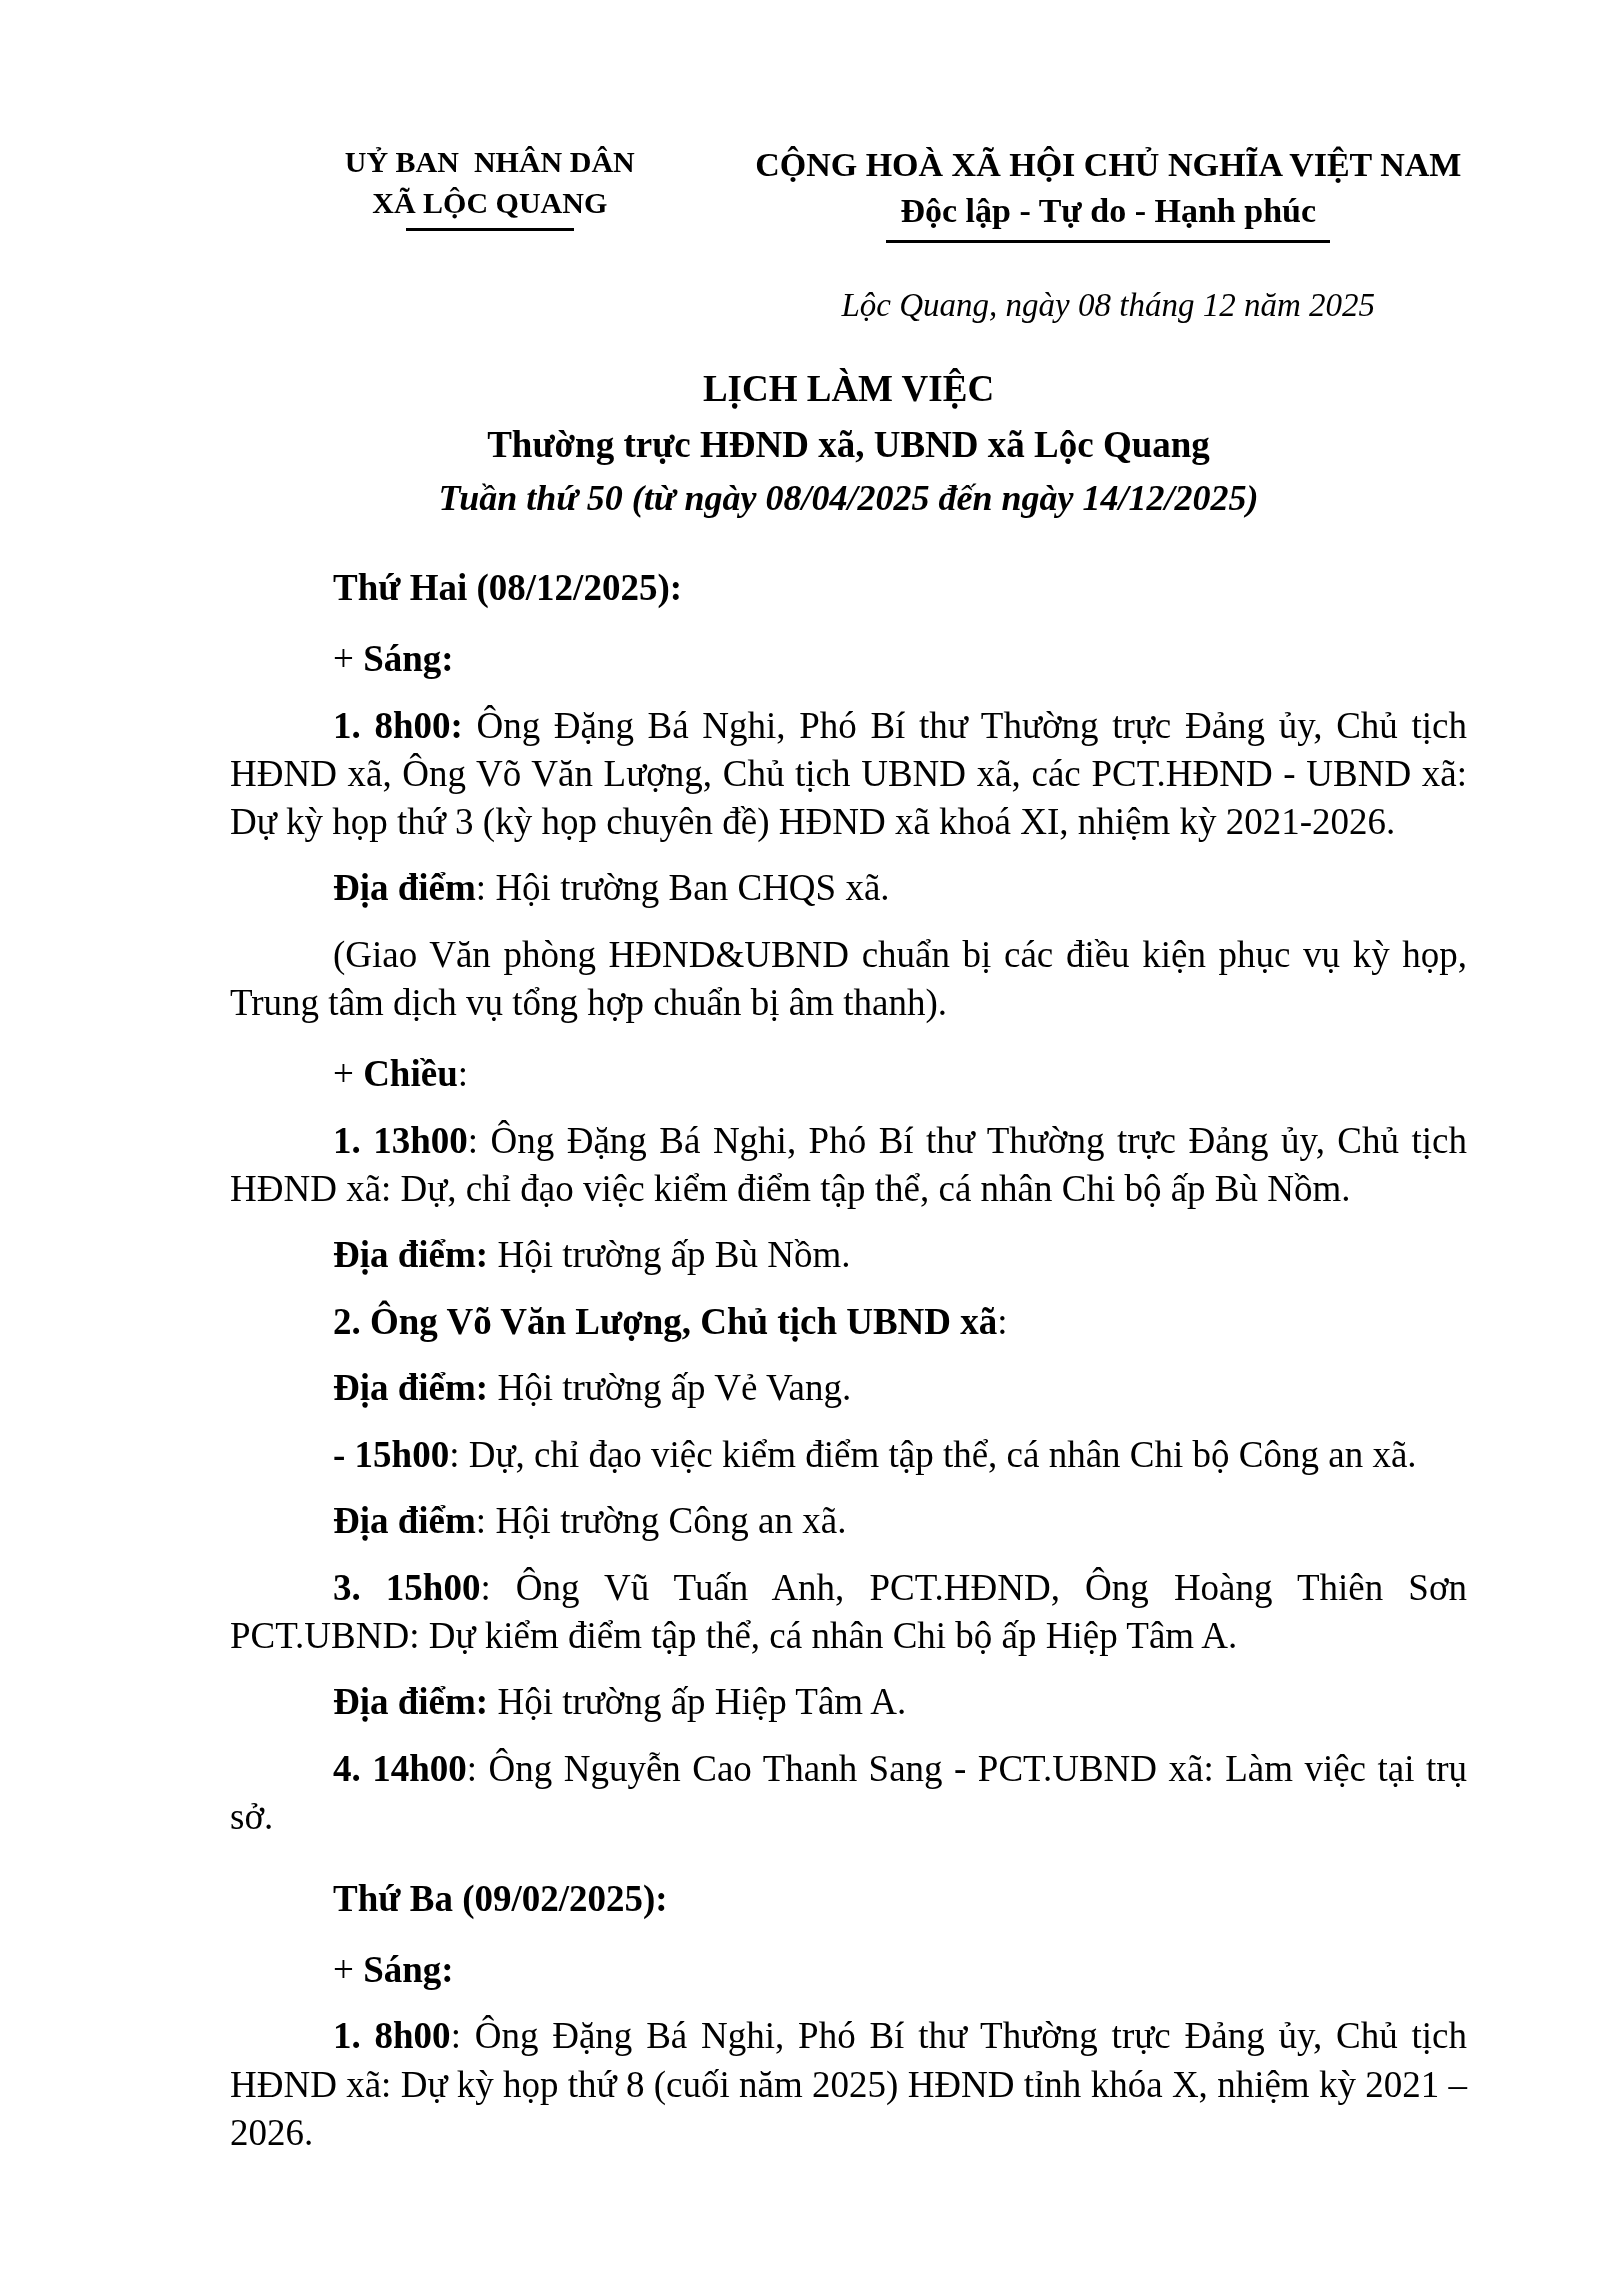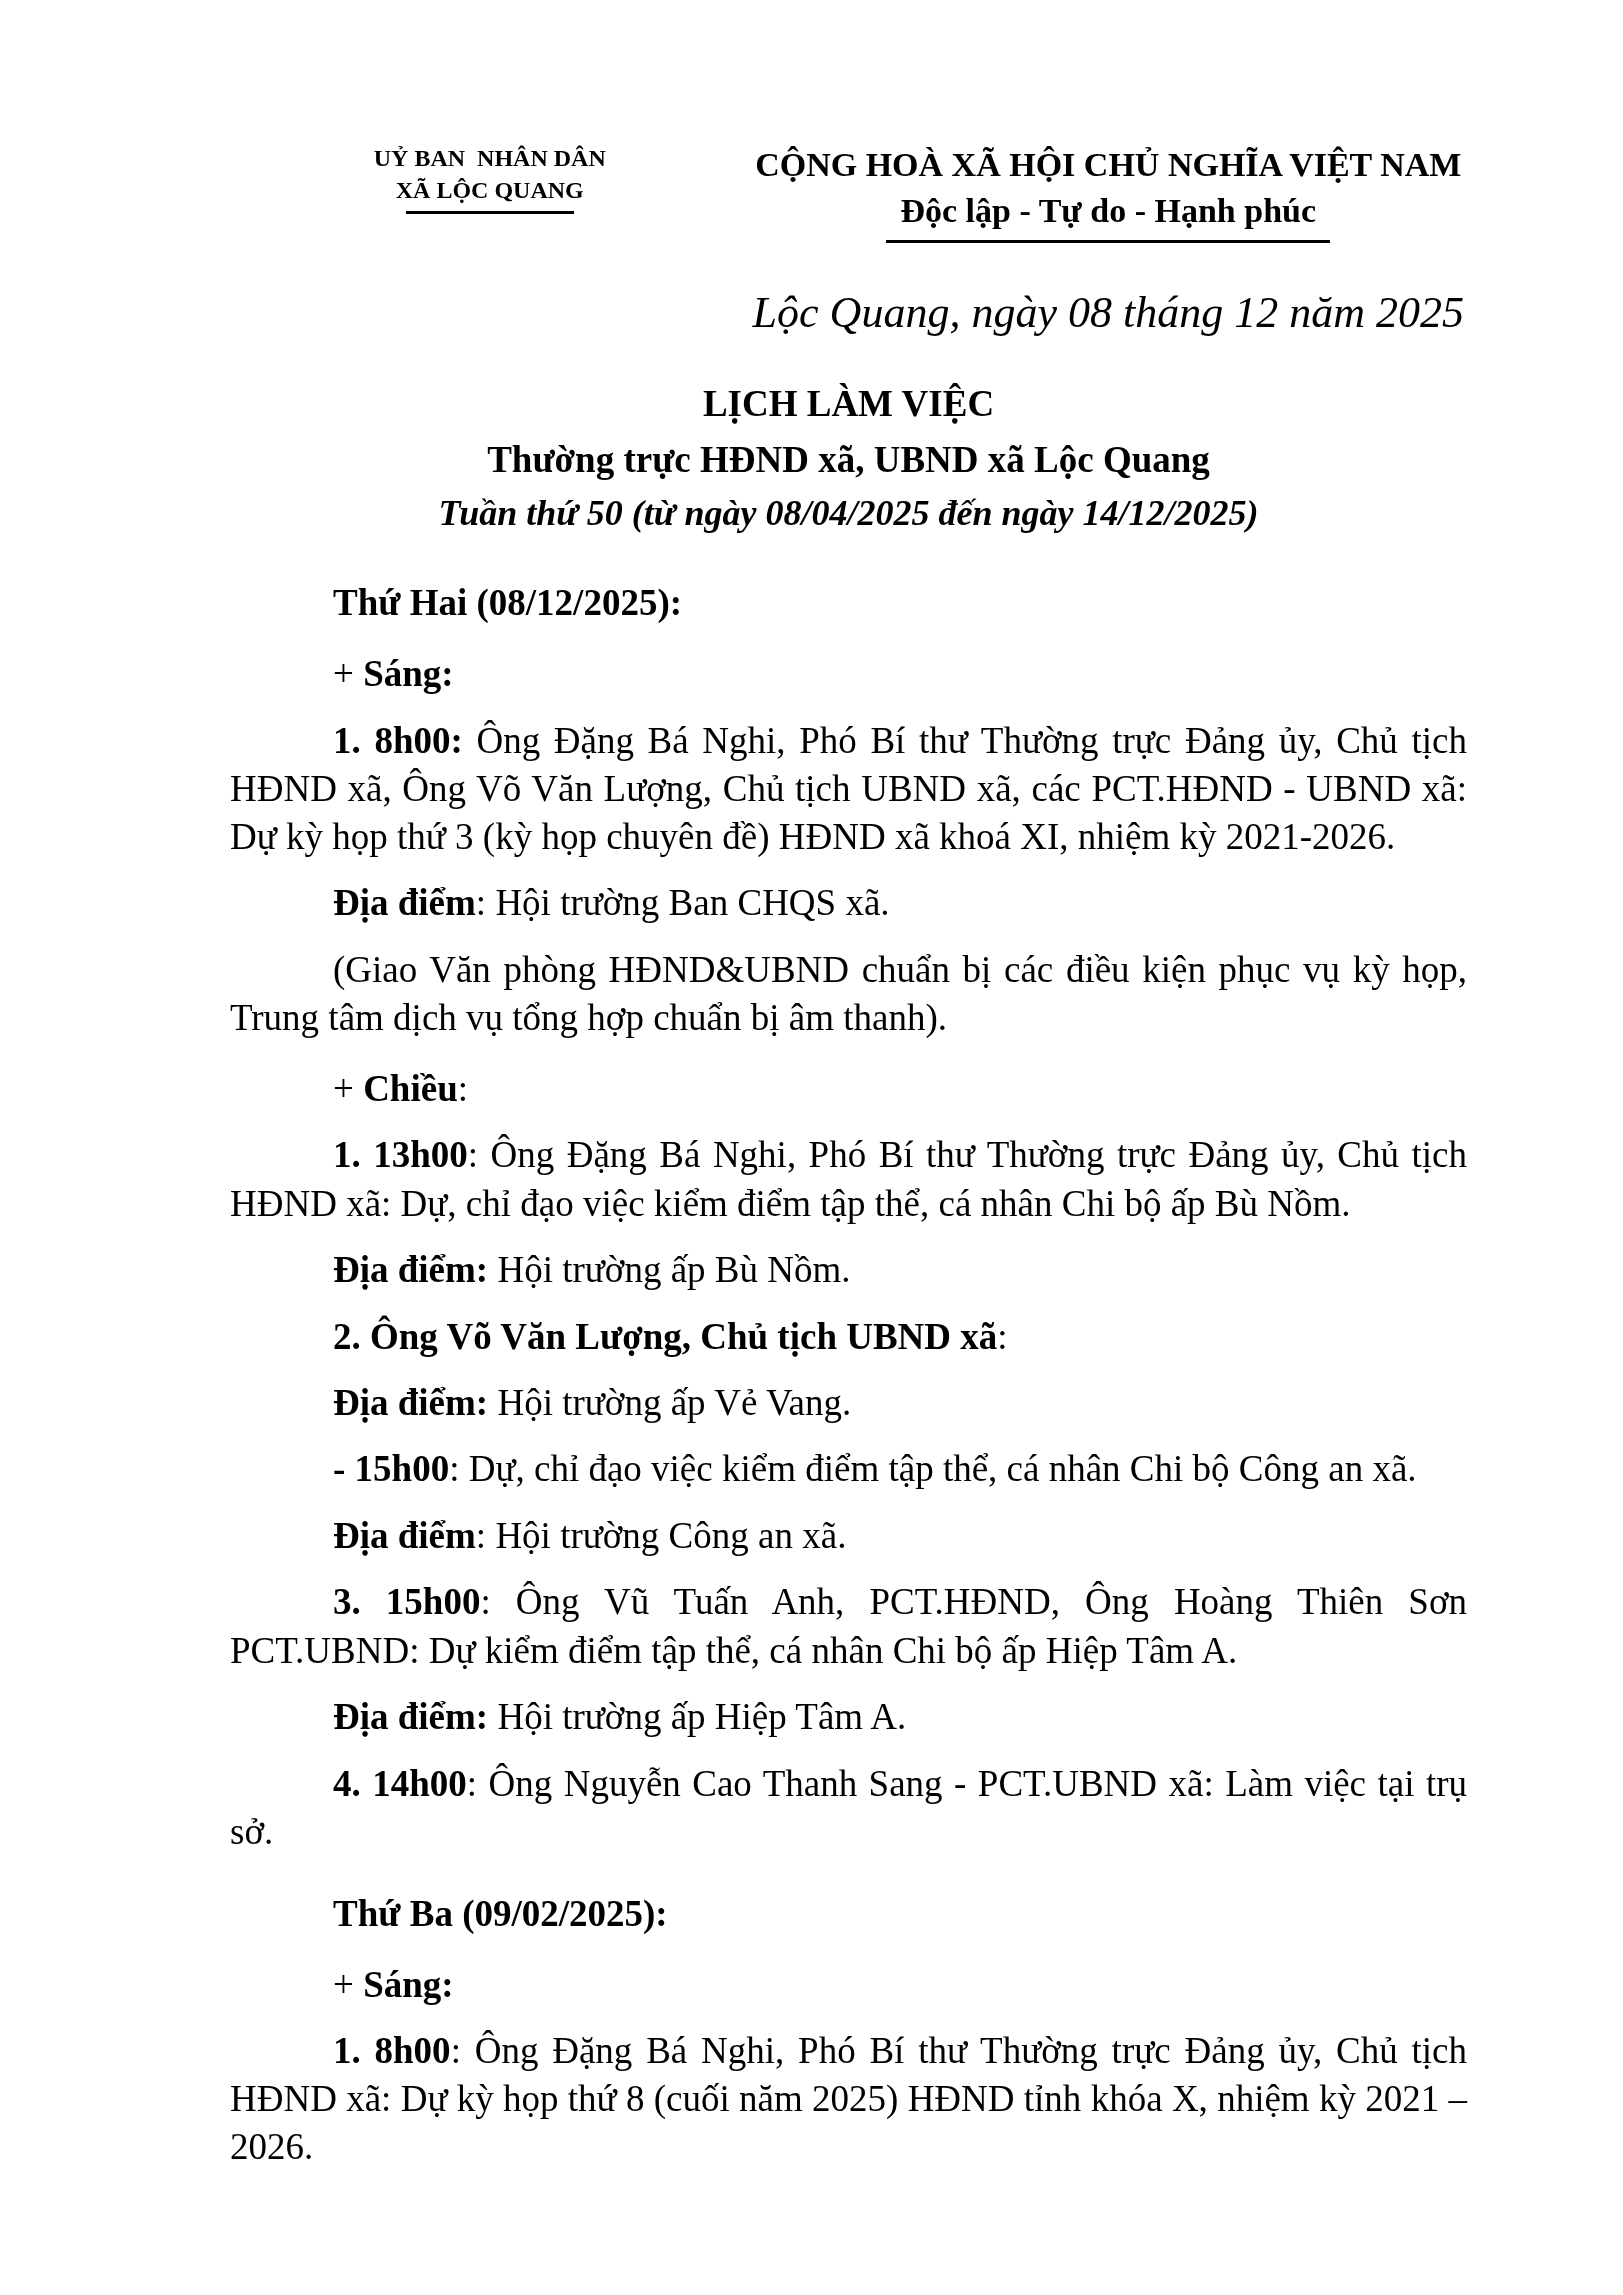--- a/index.html
+++ b/index.html
@@ -15,21 +15,21 @@
     box-sizing: border-box;
     padding: 142px 157px 0 230px;
     overflow: hidden;
   }
   
   .header { display: flex; align-items: flex-start; }
   .org-block {
     width: 42%;
     text-align: center;
     font-weight: bold;
-    font-size: 24px;
+    font-size: 30px;
     line-height: 1.35;
   }
   .org-line-1 { white-space: pre; }
   .org-rule {
     width: 168px; margin: 4.6px auto 0;
     border-top: 3.1px solid #000;
   }
   .motto-block {
     flex: 1;
     text-align: center;
@@ -37,21 +37,21 @@
     font-size: 34px;
     line-height: 1.35;
   }
   .motto-rule {
     width: 444px; margin: 6.1px auto 0;
     border-top: 3.1px solid #000;
   }
   .date-line {
     font-weight: normal;
     font-style: italic;
-    font-size: 44px;
+    font-size: 33px;
     margin-top: 40px;
   }
   
   .title-block { text-align: center; margin-top: 38px; line-height: 1.3; }
   .title-main { font-weight: bold; font-size: 37px; }
   .title-sub  { font-weight: bold; font-size: 37px; margin-top: 7.7px; }
   .title-week { font-weight: bold; font-style: italic; font-size: 36px; margin-top: 6.1px; }
   
   .document-body { margin-top: 42px; }
   .para {

